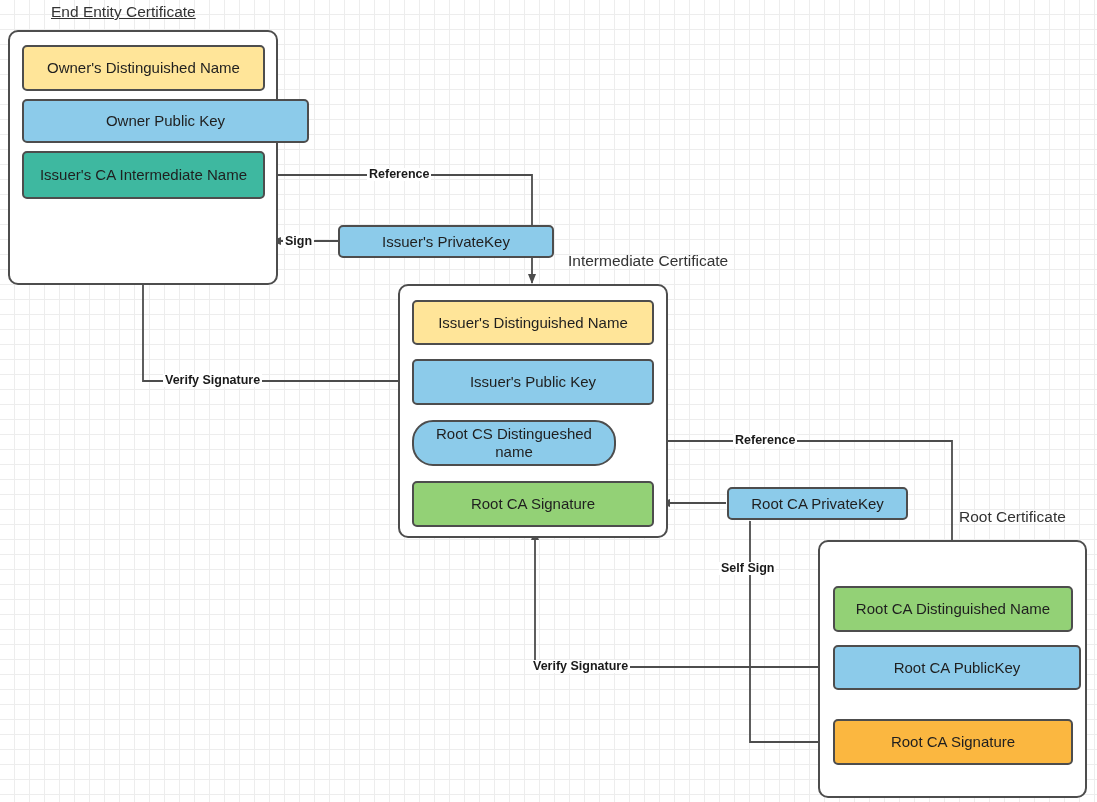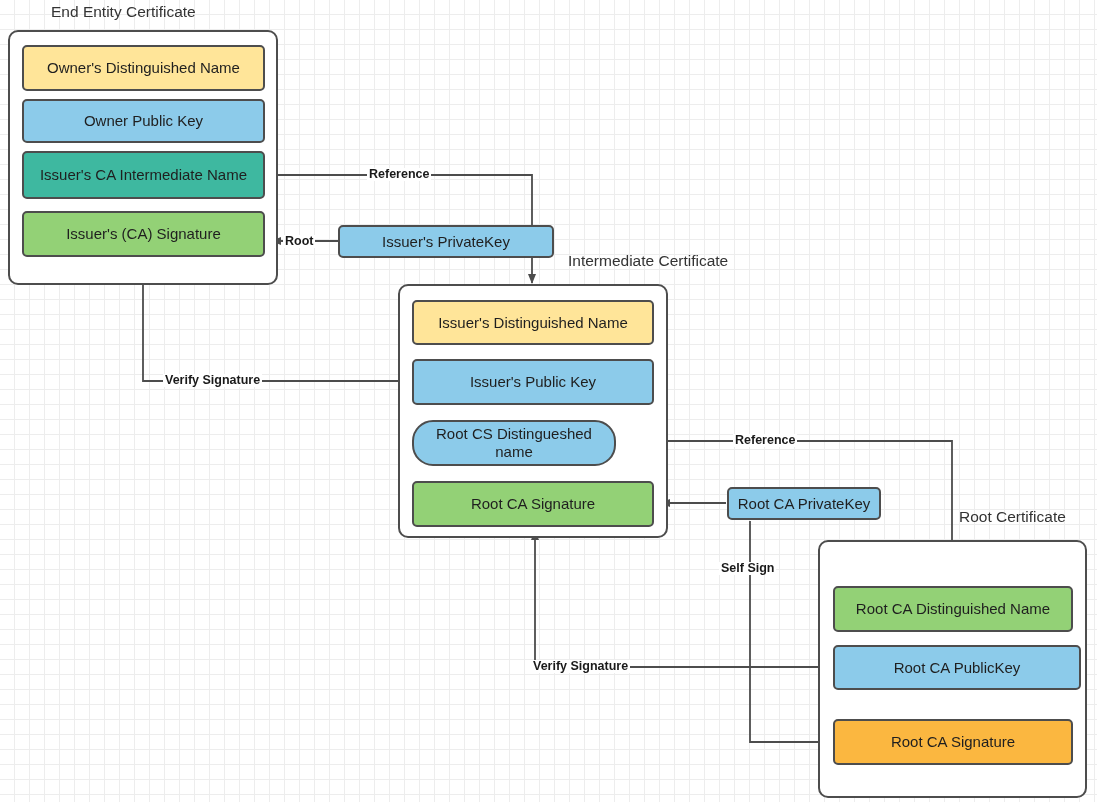--- a/index.html
+++ b/index.html
@@ -101,50 +101,49 @@
 
     <g>
       <path d="M750,521 L750,742 L827,742" fill="none" stroke="#4d4d4d" stroke-width="1.8" marker-end="url(#arrow)"></path>
     </g>
 
     <g>
       <path d="M832,667 L535,667 L535,531" fill="none" stroke="#4d4d4d" stroke-width="1.8" marker-end="url(#arrow)"></path>
     </g>
   </svg>
 
-  <div class="cert-title" style="left:51px;top:3px;">End Entity Certificate</div>
+  <div class="cert-title" style="left:51px;top:3px;text-decoration:underline;">End Entity Certificate</div>
 
   <div class="cert-frame" style="left:8px;top:30px;width:270px;height:255px;"></div>
 
   <div class="field f-yellow" style="left:22px;top:45px;width:243px;height:46px;">Owner's Distinguished Name</div>
-  <div class="field f-blue" style="left:22px;top:99px;width:243px;height:44px;">Owner Public  Key</div>
+  <div class="field f-blue" style="left:22px;top:99px;width:287px;height:44px;">Owner Public  Key</div>
   <div class="field f-teal" style="left:22px;top:151px;width:243px;height:48px;">Issuer's CA Intermediate Name</div>
-  <div class="field f-green" style="left:22px;top:211px;width:243px;height:46px;">Issuer's (CA) Signature</div>
 
   <div class="cert-title" style="left:568px;top:252px;">Intermediate Certificate</div>
 
   <div class="cert-frame" style="left:398px;top:284px;width:270px;height:254px;"></div>
 
   <div class="field f-yellow" style="left:412px;top:300px;width:242px;height:45px;">Issuer's Distinguished Name</div>
   <div class="field f-blue" style="left:412px;top:359px;width:242px;height:46px;">Issuer's Public  Key</div>
   <div class="field f-blue" style="left:412px;top:420px;width:204px;height:46px;border-radius:21px;">Root CS Distingueshed name</div>
   <div class="field f-green" style="left:412px;top:481px;width:242px;height:46px;">Root CA Signature</div>
 
   <div class="cert-title" style="left:959px;top:508px;">Root Certificate</div>
 
   <div class="cert-frame" style="left:818px;top:540px;width:269px;height:258px;"></div>
 
   <div class="field f-green" style="left:833px;top:586px;width:240px;height:46px;">Root CA Distinguished Name</div>
   <div class="field f-blue" style="left:833px;top:645px;width:248px;height:45px;">Root CA PublicKey</div>
   <div class="field f-orange" style="left:833px;top:719px;width:240px;height:46px;">Root CA Signature</div>
 
   <div class="field f-blue" style="left:338px;top:225px;width:216px;height:33px;">Issuer's PrivateKey</div>
 
-  <div class="field f-blue" style="left:727px;top:487px;width:154px;height:33px;">Root CA PrivateKey</div>
+  <div class="field f-blue" style="left:727px;top:487px;width:181px;height:33px;">Root CA PrivateKey</div>
 
   <div class="edge-label" style="left:367px;top:168px;">Reference</div>
-  <div class="edge-label" style="left:283px;top:235px;">Root</div>
+  <div class="edge-label" style="left:283px;top:235px;">Sign</div>
   <div class="edge-label" style="left:163px;top:374px;">Verify Signature</div>
   <div class="edge-label" style="left:733px;top:434px;">Reference</div>
   <div class="edge-label" style="left:719px;top:562px;">Self Sign</div>
   <div class="edge-label" style="left:531px;top:660px;">Verify Signature</div>
 
 </div>
 
 </body></html>

